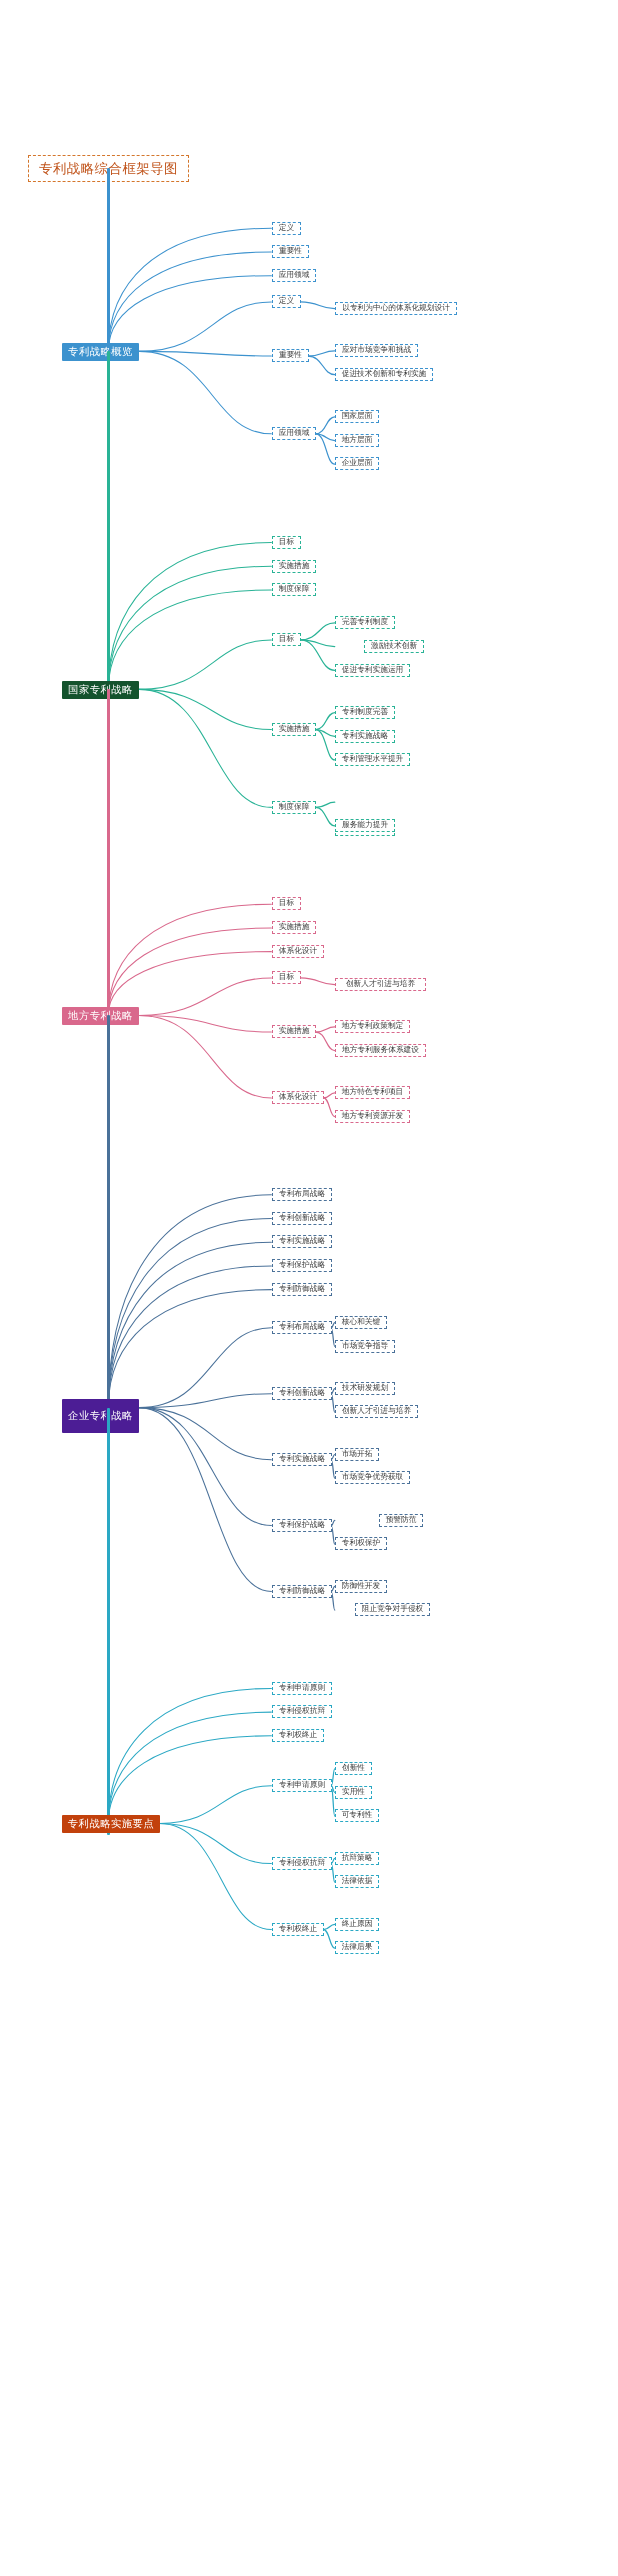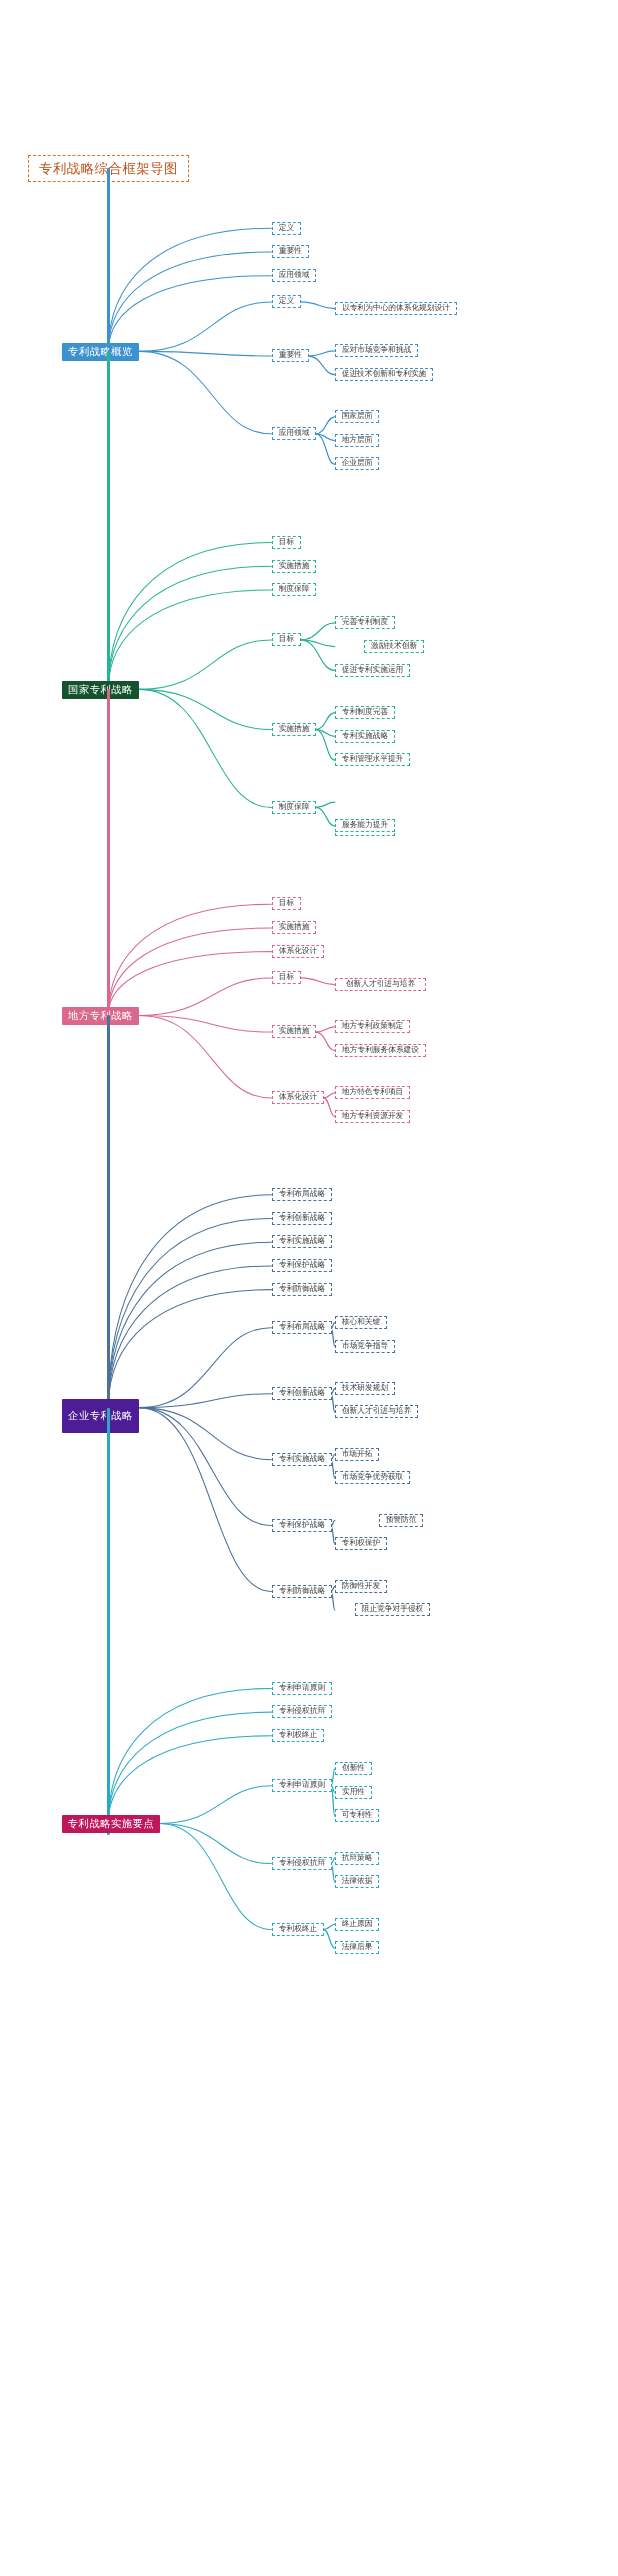--- a/index.html
+++ b/index.html
@@ -202,21 +202,21 @@
       <div class="node l2" style="left: 272px; top: 1453px; height: 13.4px; width: 60px; border-color: rgb(74, 113, 153);">专利实施战略</div>
       <div class="node l3" style="left: 335px; top: 1448px; height: 13.4px; width: 44px; border-color: rgb(74, 113, 153);">市场开拓</div>
       <div class="node l3" style="left: 335px; top: 1471px; height: 13.4px; width: 75px; border-color: rgb(74, 113, 153);">市场竞争优势获取</div>
       <div class="node l2" style="left: 272px; top: 1519px; height: 13.4px; width: 60px; border-color: rgb(74, 113, 153);">专利保护战略</div>
       <div class="node l3" style="left: 335px; top: 1514px; height: 13.4px; width: 44px; border-color: rgb(74, 113, 153); margin-left: 44px;">预警防范</div>
       <div class="node l3" style="left: 335px; top: 1537px; height: 13.4px; width: 52px; border-color: rgb(74, 113, 153);">专利权保护</div>
       <div class="node l2" style="left: 272px; top: 1585px; height: 13.4px; width: 60px; border-color: rgb(74, 113, 153);">专利防御战略</div>
       <div class="node l3" style="left: 335px; top: 1580px; height: 13.4px; width: 52px; border-color: rgb(74, 113, 153);">防御性开发</div>
       <div class="node l3" style="left: 335px; top: 1603px; height: 13.4px; width: 75px; border-color: rgb(74, 113, 153); margin-left: 20px;">阻止竞争对手侵权</div>
       <div class="spine" style="left: 107px; top: 1408px; height: 427px; background: rgb(42, 168, 196);"></div>
-      <div class="node l1" style="left: 62px; top: 1815px; height: 17.5px; width: 98px; background: #be185d;">专利战略实施要点</div>
+      <div class="node l1" style="left: 62px; top: 1815px; height: 17.5px; width: 98px; background: #c2410c;">专利战略实施要点</div>
       <div class="node l2" style="left: 272px; top: 1682px; height: 13.4px; width: 60px; border-color: rgb(42, 168, 196);">专利申请原则</div>
       <div class="node l2" style="left: 272px; top: 1705px; height: 13.4px; width: 60px; border-color: rgb(42, 168, 196);">专利侵权抗辩</div>
       <div class="node l2" style="left: 272px; top: 1729px; height: 13.4px; width: 52px; border-color: rgb(42, 168, 196);">专利权终止</div>
       <div class="node l2" style="left: 272px; top: 1779px; height: 13.4px; width: 60px; border-color: rgb(42, 168, 196);">专利申请原则</div>
       <div class="node l3" style="left: 335px; top: 1762px; height: 13.4px; width: 37px; border-color: rgb(42, 168, 196);">创新性</div>
       <div class="node l3" style="left: 335px; top: 1786px; height: 13.4px; width: 37px; border-color: rgb(42, 168, 196);">实用性</div>
       <div class="node l3" style="left: 335px; top: 1809px; height: 13.4px; width: 44px; border-color: rgb(42, 168, 196);">可专利性</div>
       <div class="node l2" style="left: 272px; top: 1857px; height: 13.4px; width: 60px; border-color: rgb(42, 168, 196);">专利侵权抗辩</div>
       <div class="node l3" style="left: 335px; top: 1852px; height: 13.4px; width: 44px; border-color: rgb(42, 168, 196);">抗辩策略</div>
       <div class="node l3" style="left: 335px; top: 1875px; height: 13.4px; width: 44px; border-color: rgb(42, 168, 196);">法律依据</div>

